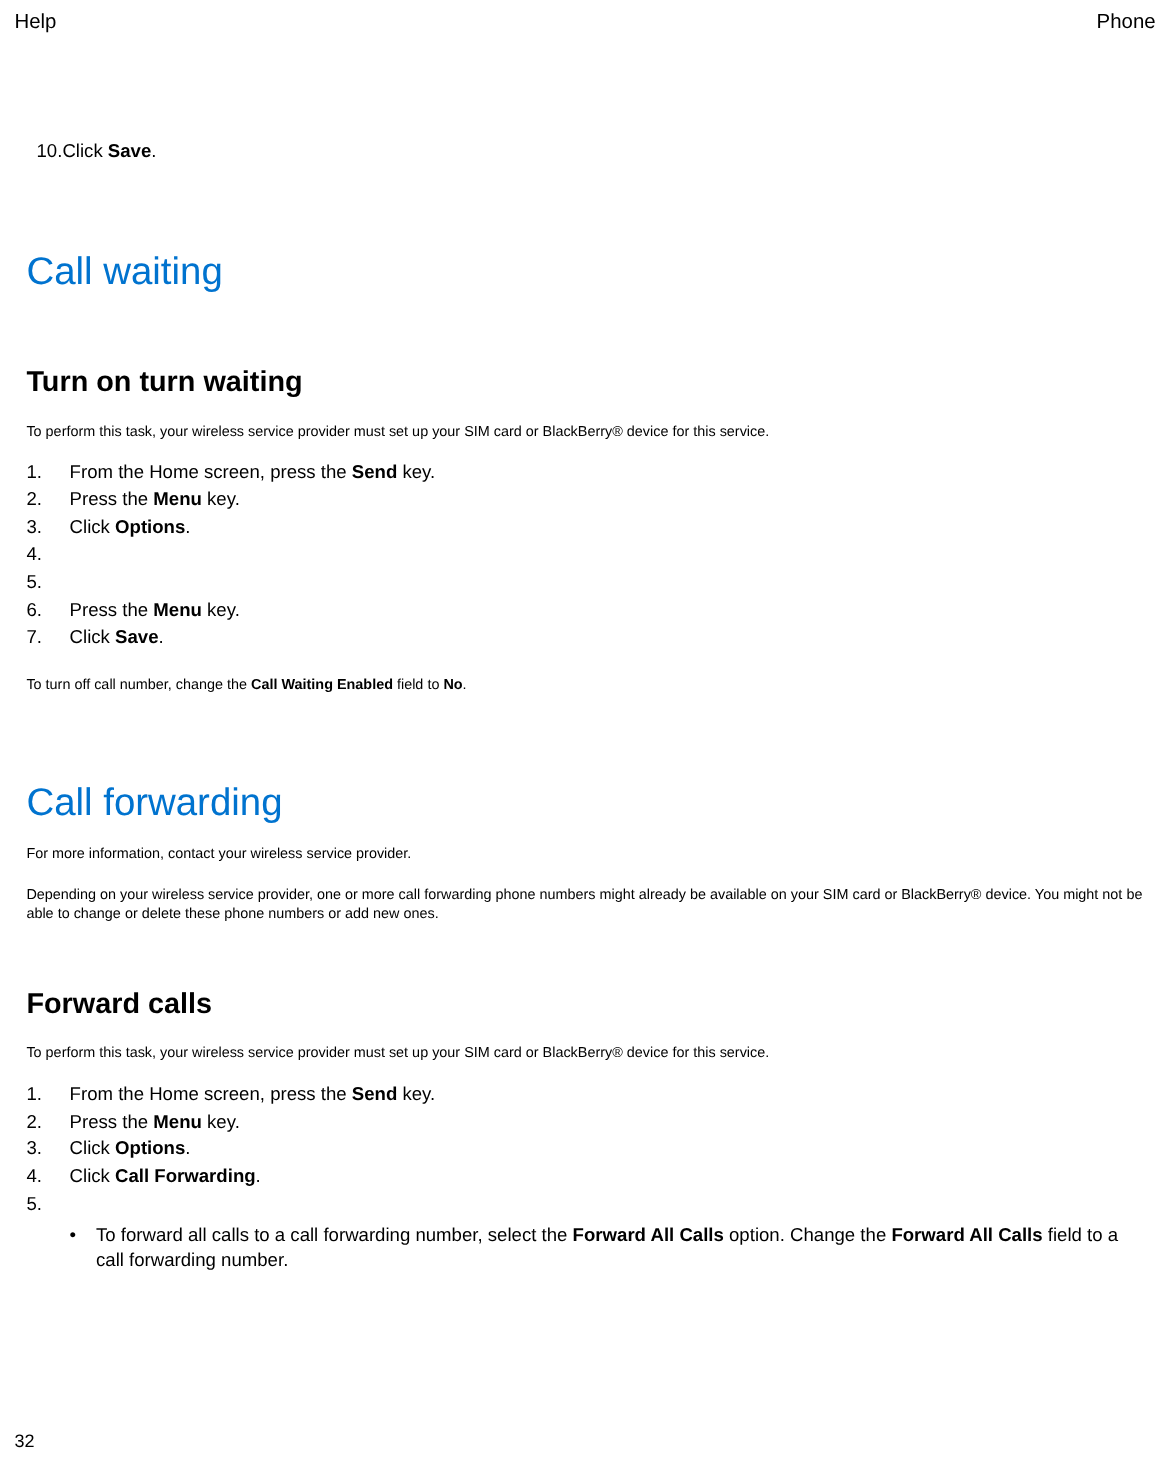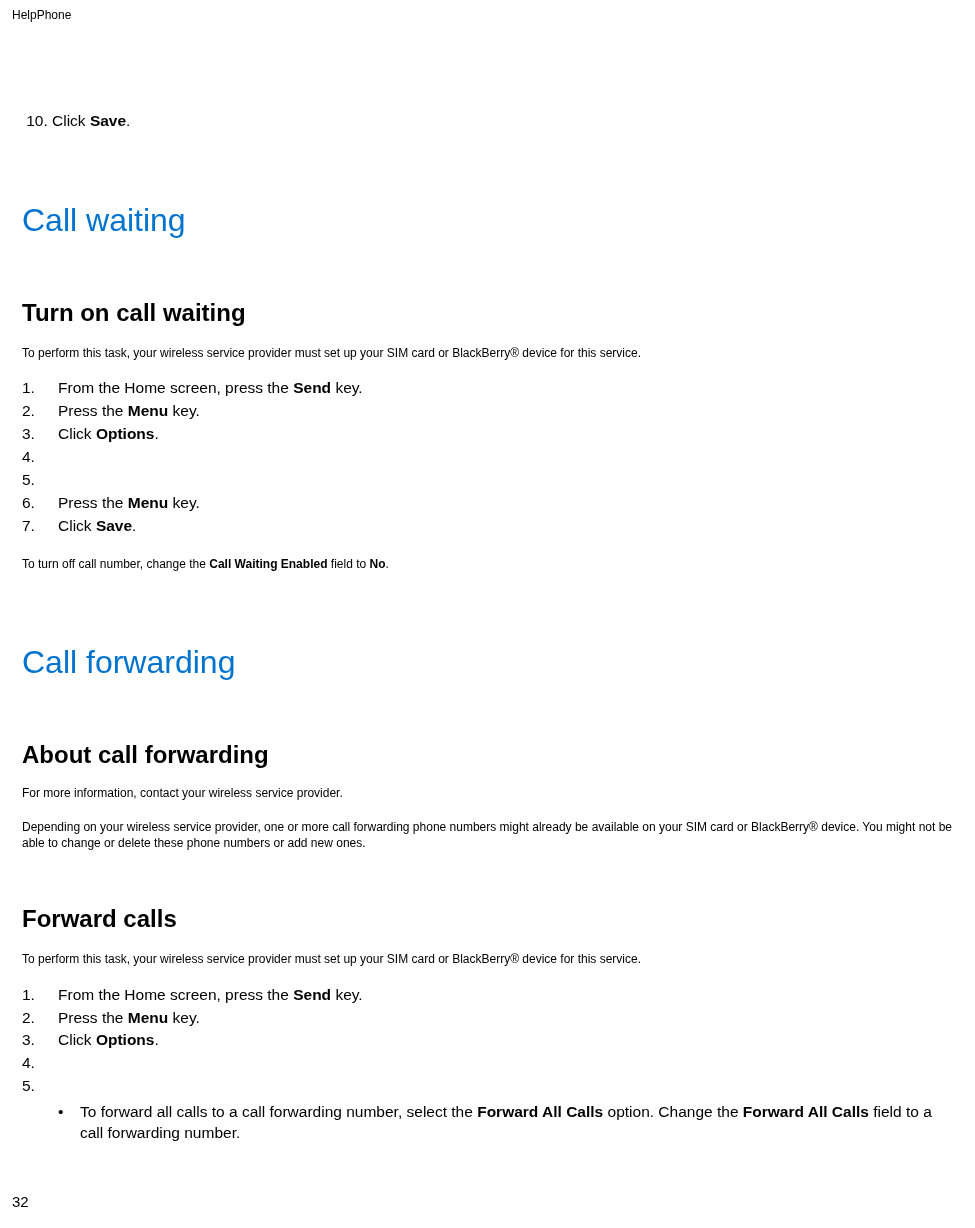--- a/index.html
+++ b/index.html
@@ -6,32 +6,33 @@
     body {
       width: 975px;
       height: 1228px;
       font-family: "Segoe UI", "Myriad Pro", Arial, sans-serif;
       color: #000;
       position: relative;
       background: #fff;
     }
     .header {
       display: flex;
+      justify-content: space-between;
       padding: 8px 12px 0 12px;
-      font-size: 12px;
+      font-size: 17px;
     }
     .content {
       padding: 0 22px;
     }
     .step-10 {
       margin-top: 90px;
       font-size: 15.5px;
       display: flex;
     }
-    .step-10 .num { width: 30px; text-align: center; }
+    .step-10 .num { width: 30px; text-align: right; }
     .step-10 .txt { flex: 1; }
     h1 {
       color: #0073cf;
       font-size: 32px;
       font-weight: 400;
       margin-top: 72px;
     }
     h1.second { margin-top: 72px; }
     h2 {
       color: #000;
@@ -93,21 +94,21 @@
 
   <div class="step-10">
     <span class="num">10.</span>
     <span class="txt">
       <span>Click </span><b>Save</b><span>.</span>
     </span>
   </div>
 
   <h1>Call waiting</h1>
 
-  <h2>Turn on call waiting</h2>
+  <h2>Turn on turn waiting</h2>
 
   <p class="body">To perform this task, your wireless service provider must set up your SIM card or BlackBerry® device for this service.</p>
 
   <ol class="steps">
     <li>
         <span class="num">1.</span>
         <span class="txt"><span>From the Home screen, press the </span><b>Send</b><span> key.</span></span>
       </li>
     <li>
         <span class="num">2.</span>
@@ -132,21 +133,20 @@
         <span class="txt"><span>Click </span><b>Save</b><span>.</span></span>
       </li>
   </ol>
 
   <p class="body">
     <span>To turn off call number, change the </span><b>Call Waiting Enabled</b><span> field to </span><b>No</b><span>.</span>
   </p>
 
   <h1 class="second">Call forwarding</h1>
 
-  <h2>About call forwarding</h2>
 
   <p class="body tight">For more information, contact your wireless service provider.</p>
   <p class="body">Depending on your wireless service provider, one or more call forwarding phone numbers might already be available on your SIM card or BlackBerry® device. You might not be able to change or delete these phone numbers or add new ones.</p>
 
   <h2 class="tight">Forward calls</h2>
 
   <p class="body">To perform this task, your wireless service provider must set up your SIM card or BlackBerry® device for this service.</p>
 
   <ol class="steps">
     <li>
@@ -156,20 +156,21 @@
     <li>
         <span class="num">2.</span>
         <span class="txt"><span>Press the </span><b>Menu</b><span> key.</span></span>
       </li>
     <li>
         <span class="num">3.</span>
         <span class="txt"><span>Click </span><b>Options</b><span>.</span></span>
       </li>
     <li>
         <span class="num">4.</span>
+        <span class="txt"><span>Click </span><b>Call Forwarding</b><span>.</span></span>
       </li>
     <li>
         <span class="num">5.</span>
       </li>
   </ol>
 
   <div class="bullet-sub">
     <span class="dot">•</span>
     <span class="txt">
       <span>To forward all calls to a call forwarding number, select the </span><b>Forward All Calls</b><span> option. Change the </span><b>Forward All Calls</b><span> field to a call forwarding number.</span>

